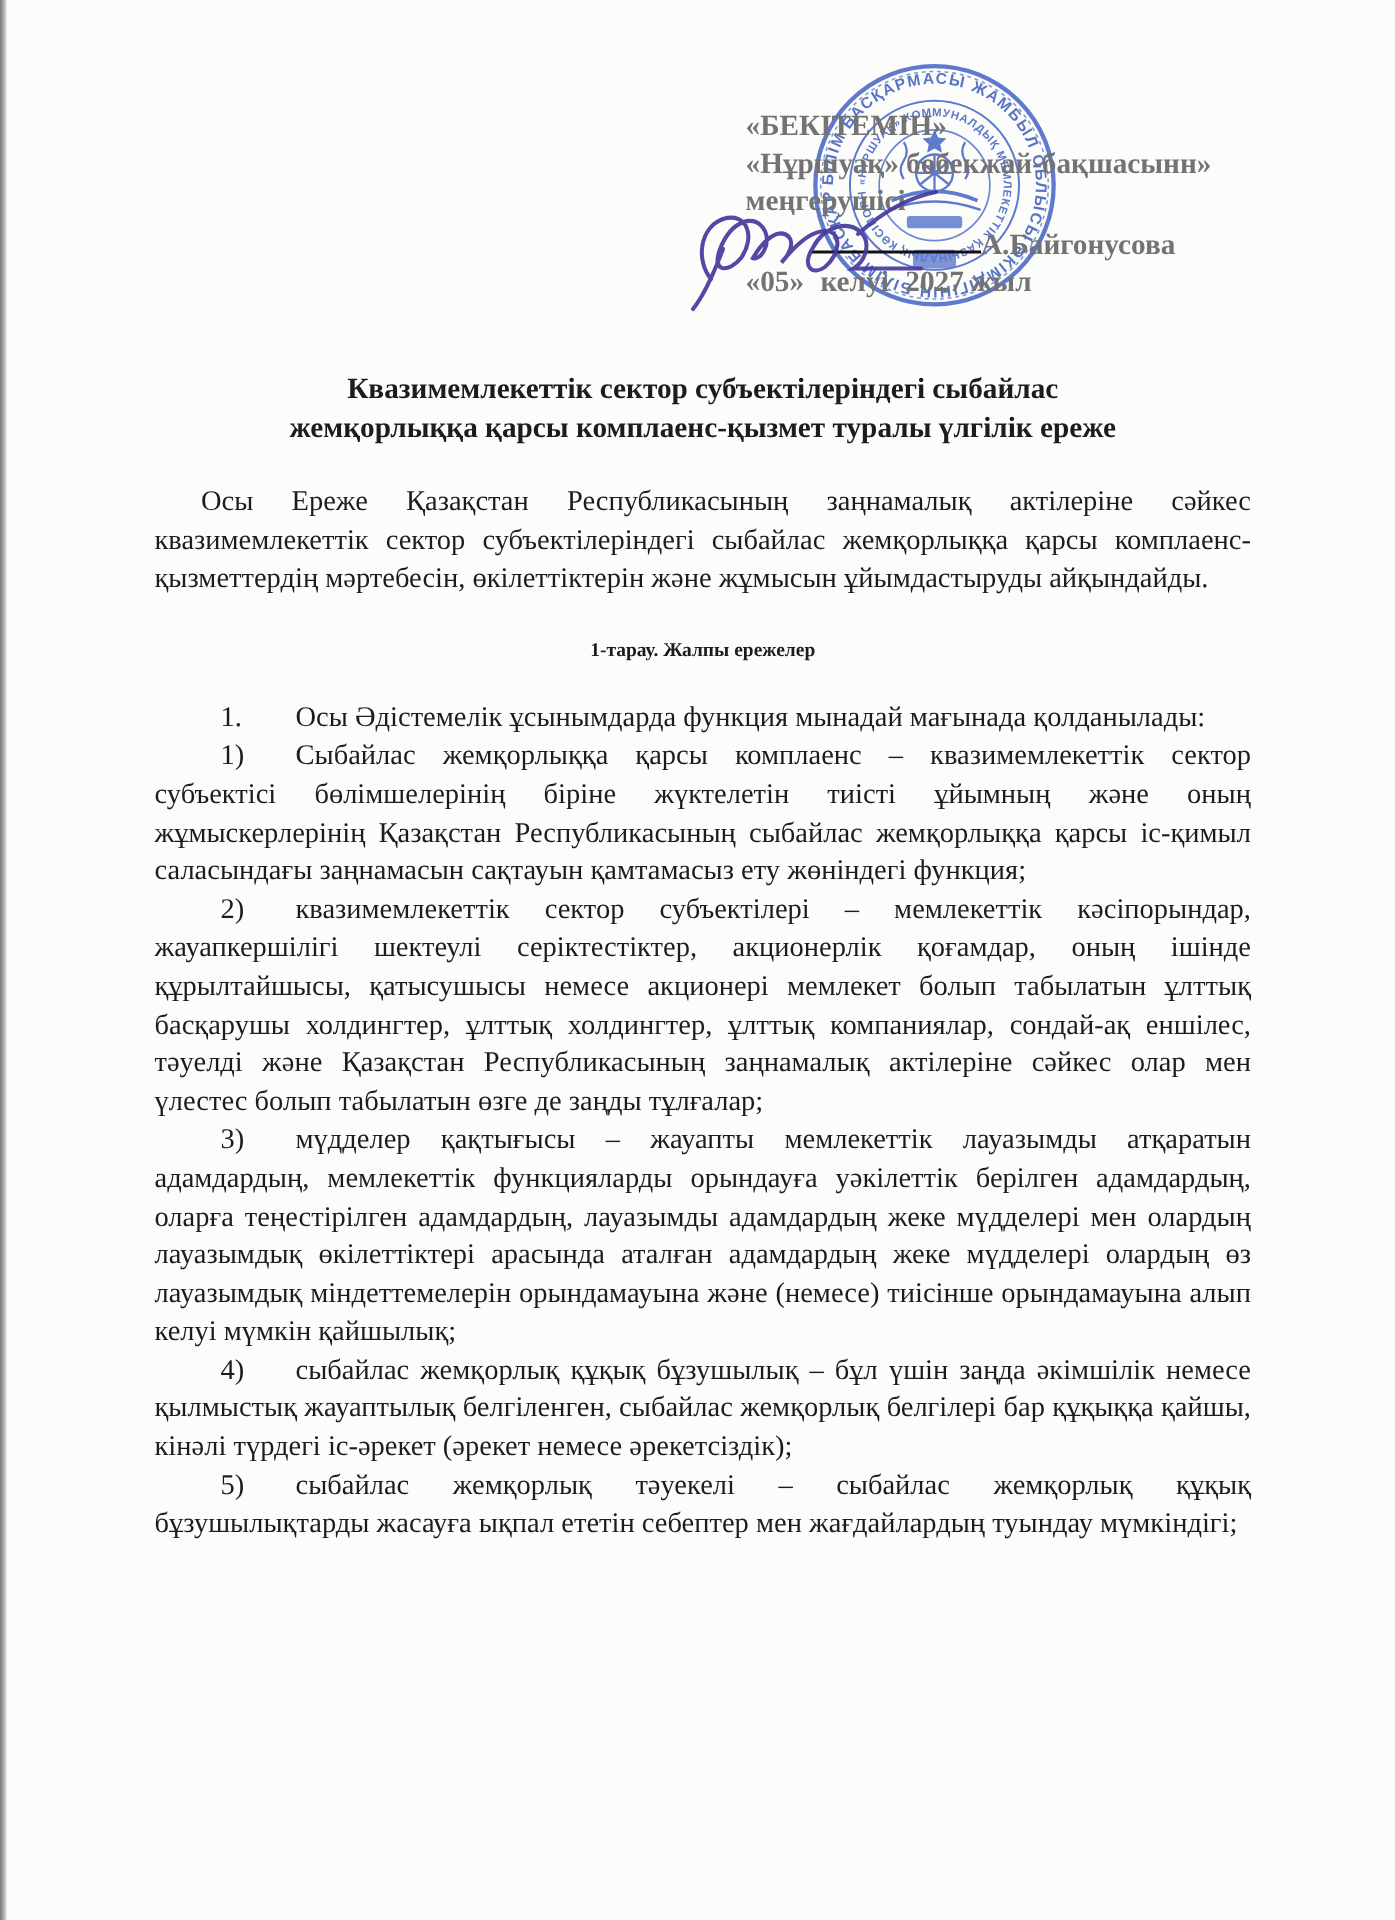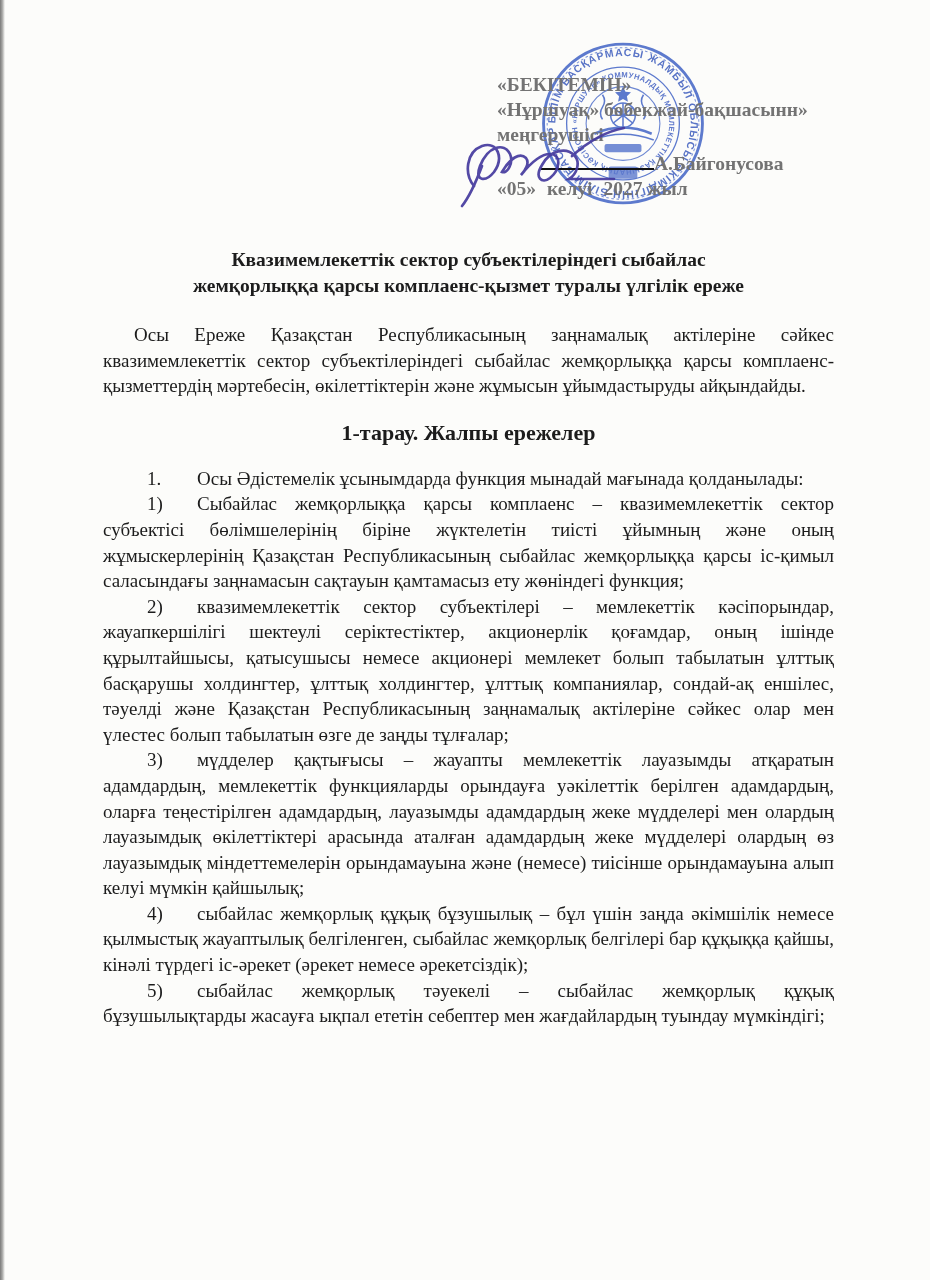--- a/index.html
+++ b/index.html
@@ -20,21 +20,21 @@
   .page {
     position:absolute; left:103px; top:10px; width:731px;
     font-size:19px; line-height:25.6px; text-align:justify;
   }
   .title {
     margin:237px 0 0; padding:0 14px;
     font-weight:700; font-size:19.5px; line-height:26px; text-align:center;
   }
   .title span { display:block; }
   .intro  { margin:23px 0 0; text-indent:31px; }
-  .chapter{ margin:21px 0 0; font-weight:700; font-size:22px; line-height:26px; text-align:center; }
+  .chapter{ margin:21px 0 0; font-weight:700; font-size:13px; line-height:26px; text-align:center; }
   .clause { margin:20px 0 0; text-indent:44px; }
   .item   { margin:0;        text-indent:44px; }
   .num    { display:inline-block; width:50px; text-indent:0; }
   
   .approval {
     position:absolute; left:497px; top:72px; z-index:3;
     font-weight:700; font-size:19.5px; line-height:25px; color:#737373;
     white-space:nowrap;
   }
   .sig-row { margin-top:4px;padding-left:44px; }

